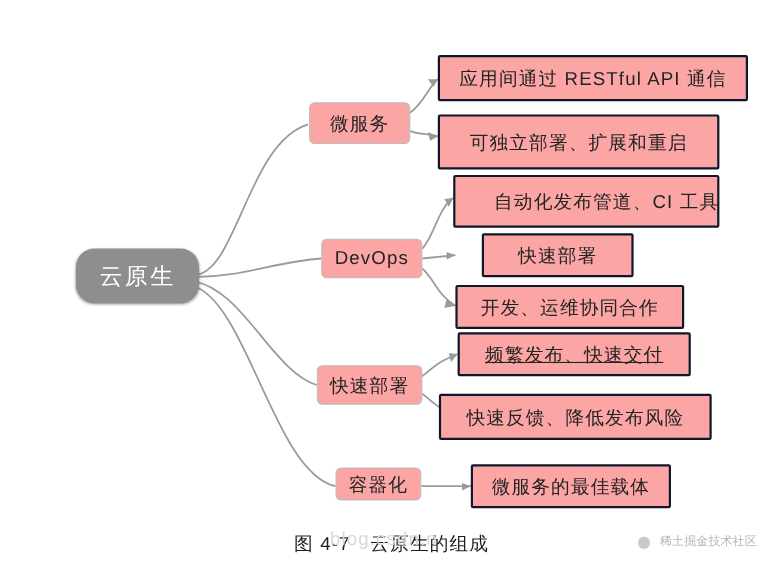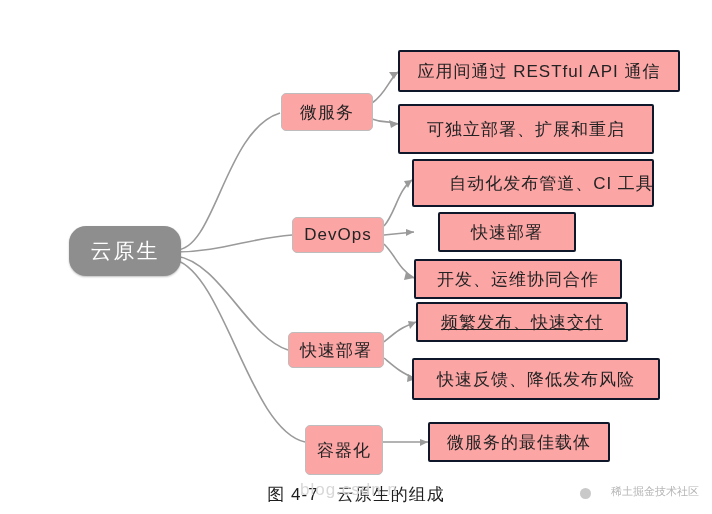--- a/index.html
+++ b/index.html
@@ -62,21 +62,21 @@
     font-size: 17px;
     color: #1e1e1e;
     letter-spacing: 1px;
   }
   .watermark {
     position: absolute;
     font-size: 11px;
     color: #b6b6b6;
     display: flex;
     align-items: flex-end;
-    gap: 20px;
+    gap: 9px;
   }
   .watermark-faint {
     position: absolute;
     font-size: 17px;
     color: #d8d8d8;
     letter-spacing: 1px;
   }
   .wm-logo {
     display: inline-block;
     width: 11px;
@@ -131,21 +131,21 @@
 
   <div class="node branch-node" style="left:281px; top:93px; width:92px; height:38px;">
     <span>微服务</span>
   </div>
   <div class="node branch-node" style="left:292px; top:217px; width:92px; height:36px;align-items:center;">
     <span>DevOps</span>
   </div>
   <div class="node branch-node" style="left:288px; top:332px; width:96px; height:36px;">
     <span>快速部署</span>
   </div>
-  <div class="node branch-node" style="left:305px; top:425px; width:78px; height:50px;">
+  <div class="node branch-node" style="left:305px; top:425px; width:78px; height:30px;">
     <span>容器化</span>
   </div>
 
   <div class="node leaf-node" style="left:398px; top:50px; width:282px; height:42px;">
     <span>应用间通过 RESTful API 通信</span>
   </div>
   <div class="node leaf-node" style="left:398px; top:104px; width:256px; height:50px;">
     <span>可独立部署、扩展和重启</span>
   </div>
 
@@ -155,21 +155,21 @@
   <div class="node leaf-node" style="left:414px; top:212px; width:138px; height:40px;margin-left:24px;">
     <span>快速部署</span>
   </div>
   <div class="node leaf-node" style="left:414px; top:259px; width:208px; height:40px;justify-content:center;">
     <span>开发、运维协同合作</span>
   </div>
 
   <div class="node leaf-node" style="left:416px; top:302px; width:212px; height:40px;text-decoration:underline;">
     <span>频繁发布、快速交付</span>
   </div>
-  <div class="node leaf-node" style="left:412px; top:358px; width:248px; height:42px;justify-content:center;">
+  <div class="node leaf-node" style="left:399px; top:358px; width:248px; height:42px;justify-content:center;">
     <span>快速反馈、降低发布风险</span>
   </div>
 
   <div class="node leaf-node" style="left:428px; top:422px; width:182px; height:40px;">
     <span>微服务的最佳载体</span>
   </div>
 
   <div class="caption" style="top:483px;">图 4-7　云原生的组成</div>
 
   <div class="watermark-faint" style="left:300px; top:480px;">blog.csdn.n</div>

